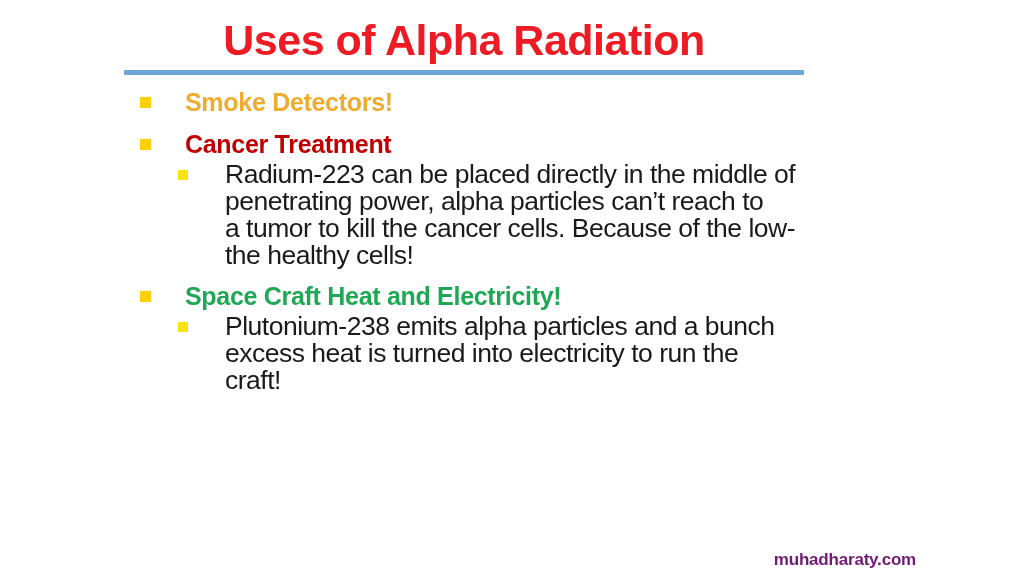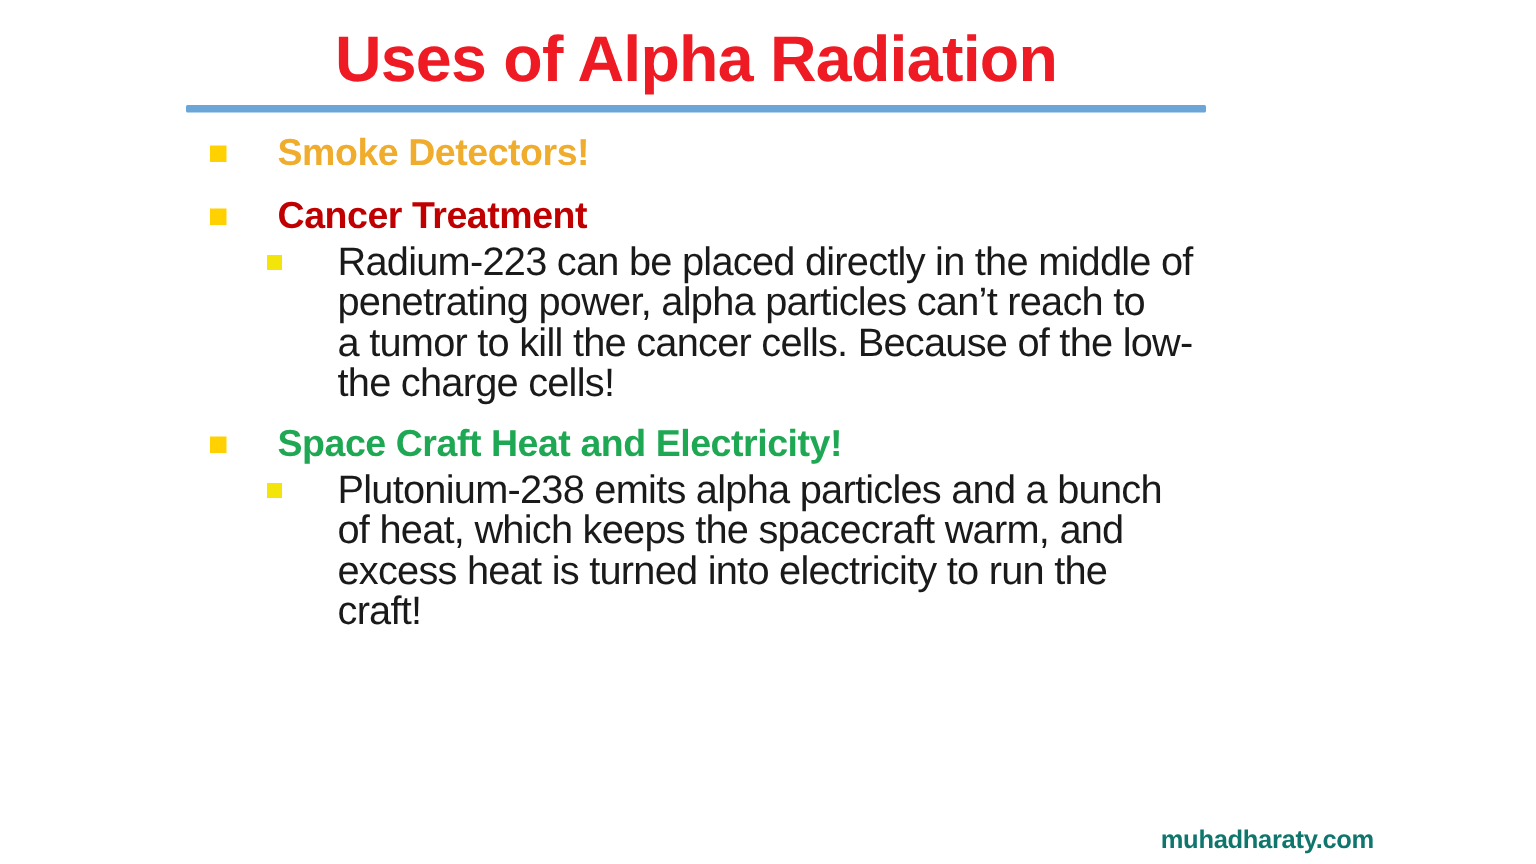--- a/index.html
+++ b/index.html
@@ -62,21 +62,21 @@
     height: 10px;
   }
   .body-line { white-space: nowrap; }
   .watermark {
     position: absolute;
     right: 12px;
     bottom: 6px;
     font-size: 17px;
     font-weight: bold;
     letter-spacing: -0.2px;
-    color: #0f766e;
+    color: #701a75;
   }
 </style>
 </head>
 <body>
 
 <div class="slide">
 
   <h1 class="title" style="color: rgb(238, 27, 36);">Uses of Alpha Radiation</h1>
 
   <div class="rule" style="background-color: rgb(108, 166, 217);"></div>
@@ -91,33 +91,32 @@
   <div class="section">
     <div class="heading-row">
       <span class="bullet l1" style="background-color: rgb(255, 209, 0);"></span>
       <h2 class="section-heading" style="color: rgb(192, 0, 0);">Cancer Treatment</h2>
     </div>
     <div class="body" style="color: rgb(26, 26, 26);">
       <span class="bullet l2" style="background-color: rgb(243, 229, 10);"></span>
       <div class="body-line">Radium-223 can be placed directly in the middle of</div>
       <div class="body-line">penetrating power, alpha particles can’t reach to</div>
       <div class="body-line">a tumor to kill the cancer cells. Because of the low-</div>
-      <div class="body-line">the charge cells!</div>
+      <div class="body-line">the healthy cells!</div>
     </div>
   </div>
 
   <div class="section">
     <div class="heading-row">
       <span class="bullet l1" style="background-color: rgb(255, 209, 0);"></span>
       <h2 class="section-heading" style="color: rgb(31, 168, 83);">Space Craft Heat and Electricity!</h2>
     </div>
     <div class="body" style="color: rgb(26, 26, 26);">
       <span class="bullet l2" style="background-color: rgb(243, 229, 10);"></span>
       <div class="body-line">Plutonium-238 emits alpha particles and a bunch</div>
-      <div class="body-line">of heat, which keeps the spacecraft warm, and</div>
       <div class="body-line">excess heat is turned into electricity to run the</div>
       <div class="body-line">craft!</div>
     </div>
   </div>
 
   <div class="watermark">muhadharaty.com</div>
 
 </div>
 
 </body></html>

